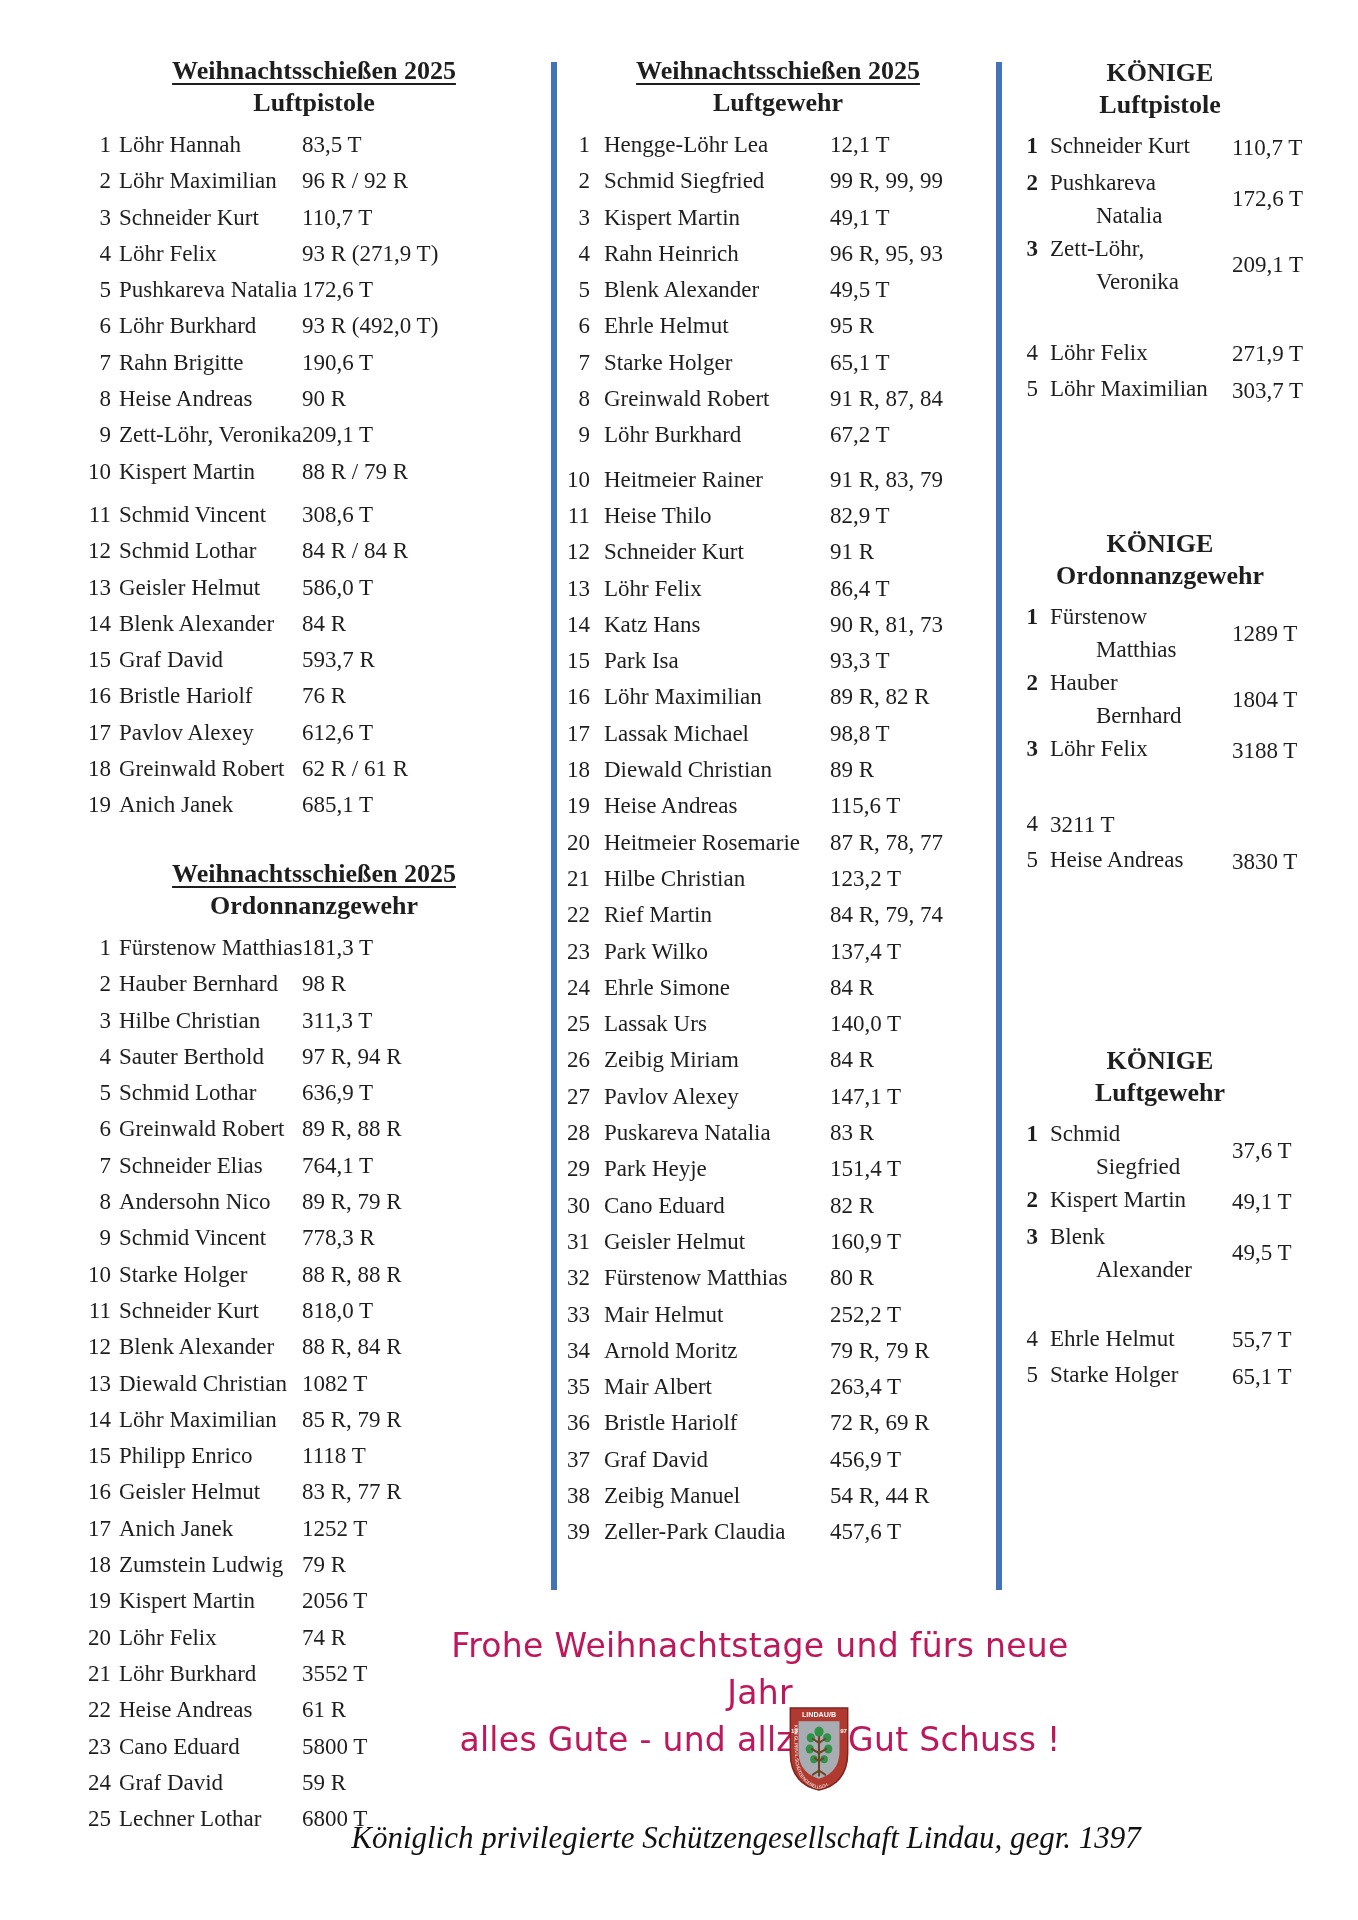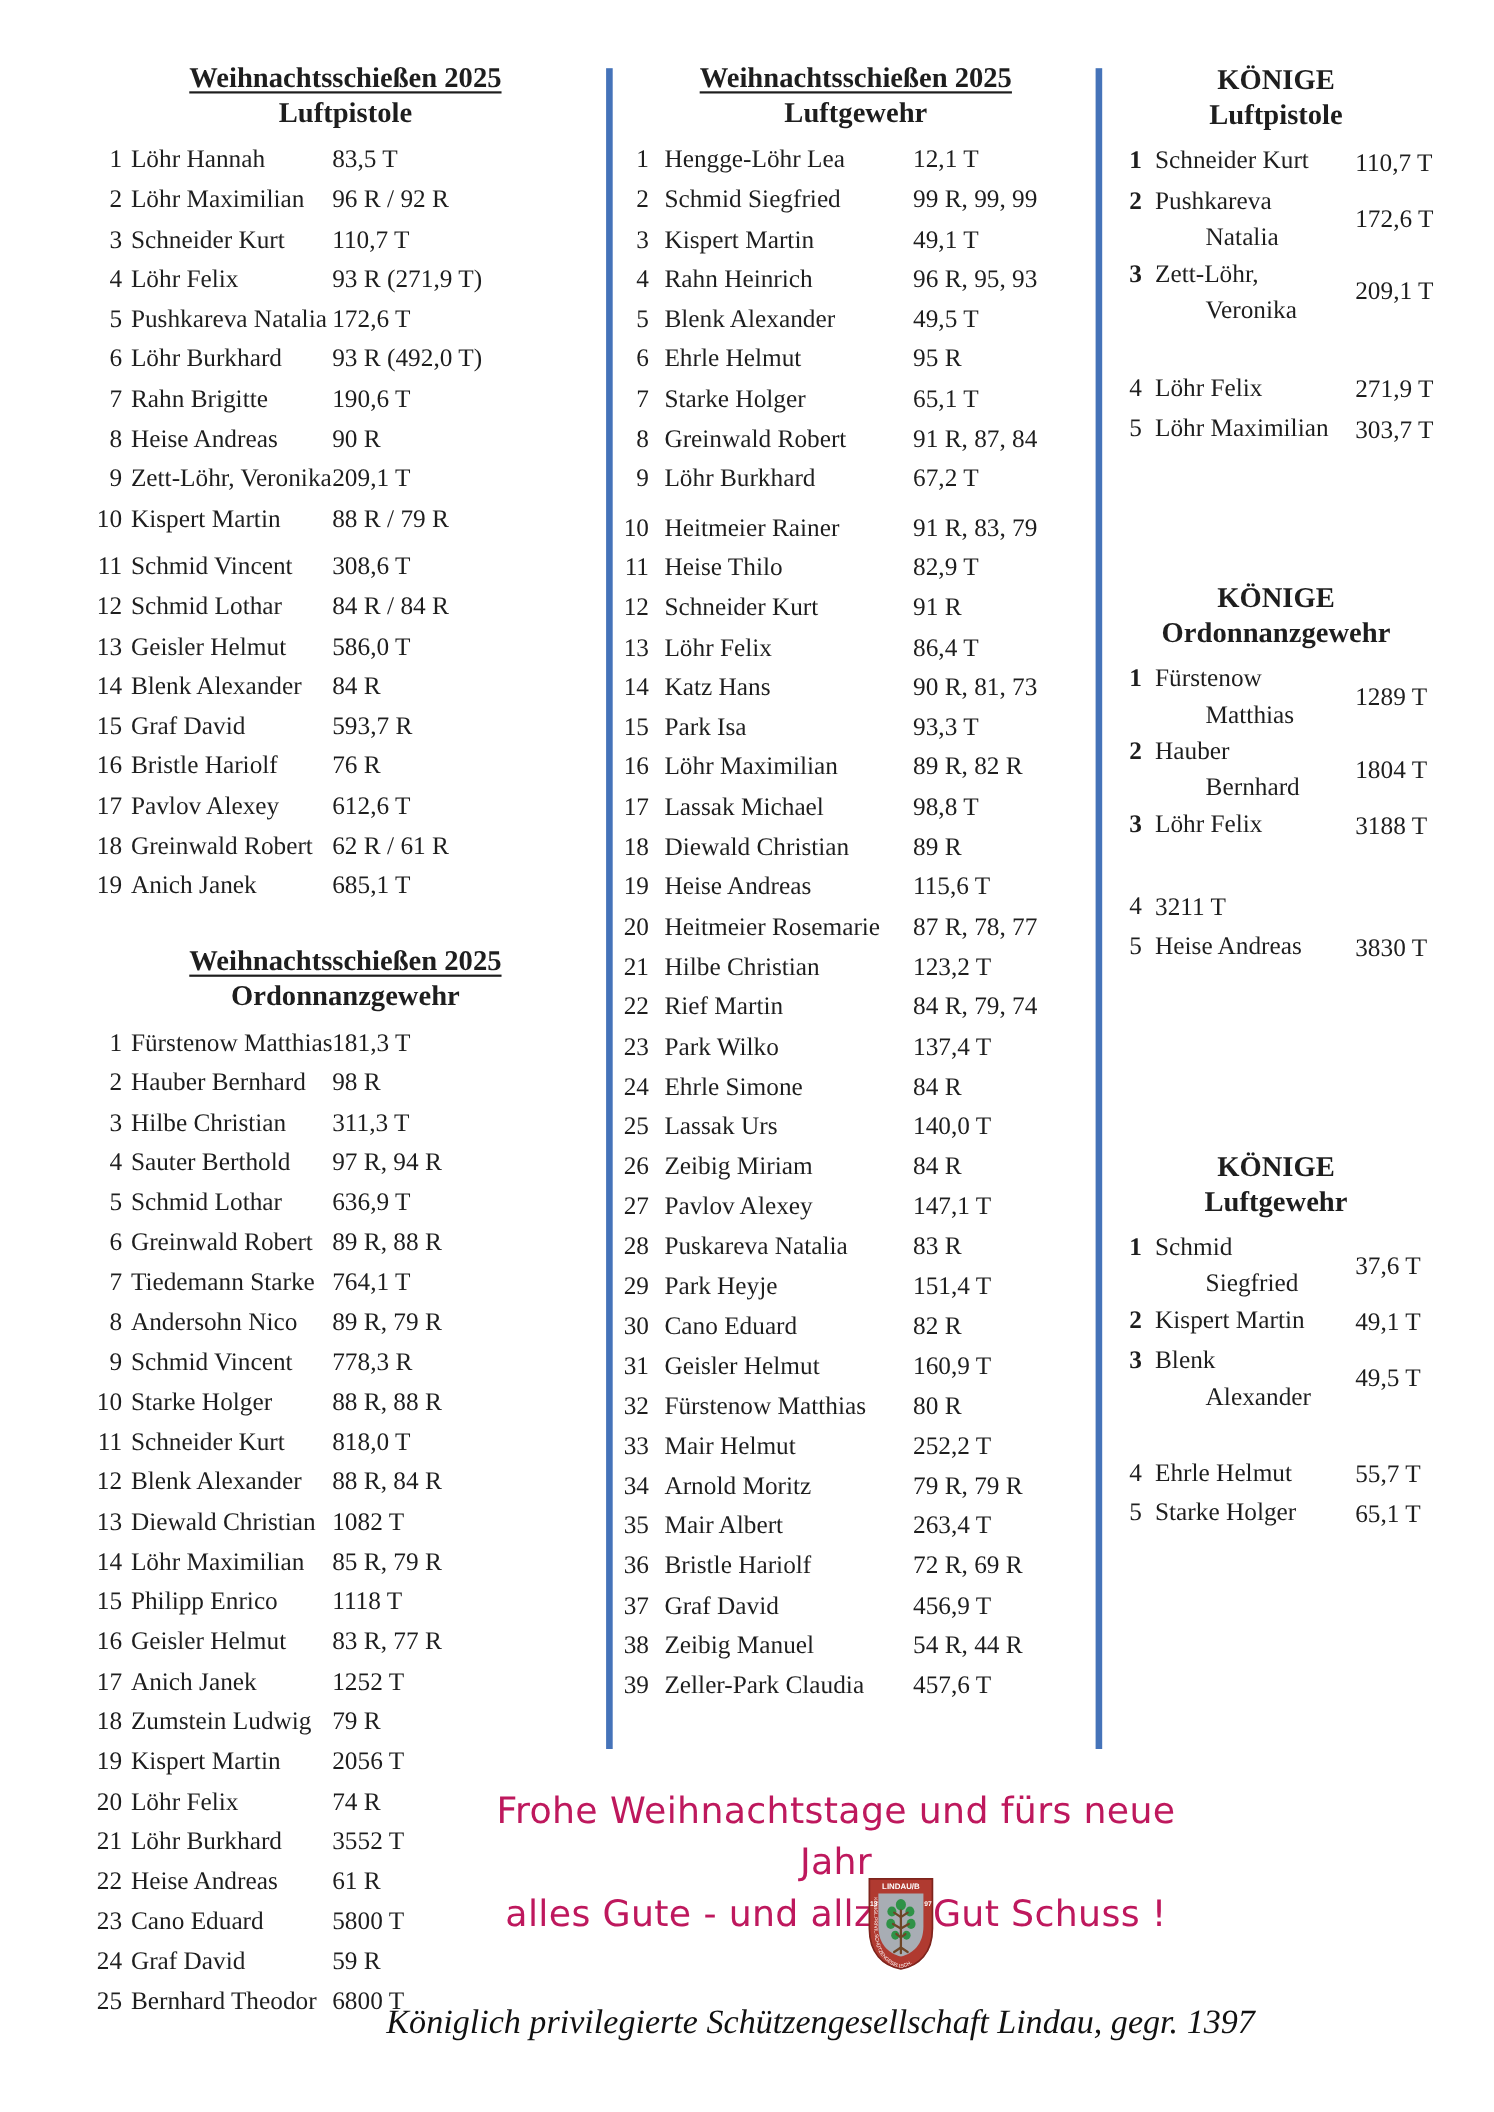--- a/index.html
+++ b/index.html
@@ -175,21 +175,21 @@
         <span class="nm">Schmid Lothar</span>
         <span class="vl">636,9 T</span>
       </div>
       <div class="trow">
         <span class="rk">6</span>
         <span class="nm">Greinwald Robert</span>
         <span class="vl">89 R, 88 R</span>
       </div>
       <div class="trow">
         <span class="rk">7</span>
-        <span class="nm">Tiedemann Starke</span>
+        <span class="nm">Schneider Elias</span>
         <span class="vl">764,1 T</span>
       </div>
       <div class="trow">
         <span class="rk">8</span>
         <span class="nm">Andersohn Nico</span>
         <span class="vl">89 R, 79 R</span>
       </div>
       <div class="trow">
         <span class="rk">9</span>
         <span class="nm">Schmid Vincent</span>
@@ -265,21 +265,21 @@
         <span class="nm">Cano Eduard</span>
         <span class="vl">5800 T</span>
       </div>
       <div class="trow">
         <span class="rk">24</span>
         <span class="nm">Graf David</span>
         <span class="vl">59 R</span>
       </div>
       <div class="trow">
         <span class="rk">25</span>
-        <span class="nm">Bernhard Theodor</span>
+        <span class="nm">Lechner Lothar</span>
         <span class="vl">6800 T</span>
       </div>
     </div>
 </div>
 
 <div class="abs vbar" style="left:551px;top:62px;height:1528px;"></div>
 <div class="abs vbar" style="left:996px;top:62px;height:1528px;"></div>
 
 <div class="abs c2" style="left:560px;top:55px;width:436px;">
   <div class="sec-title">Weihnachtsschießen 2025</div>

